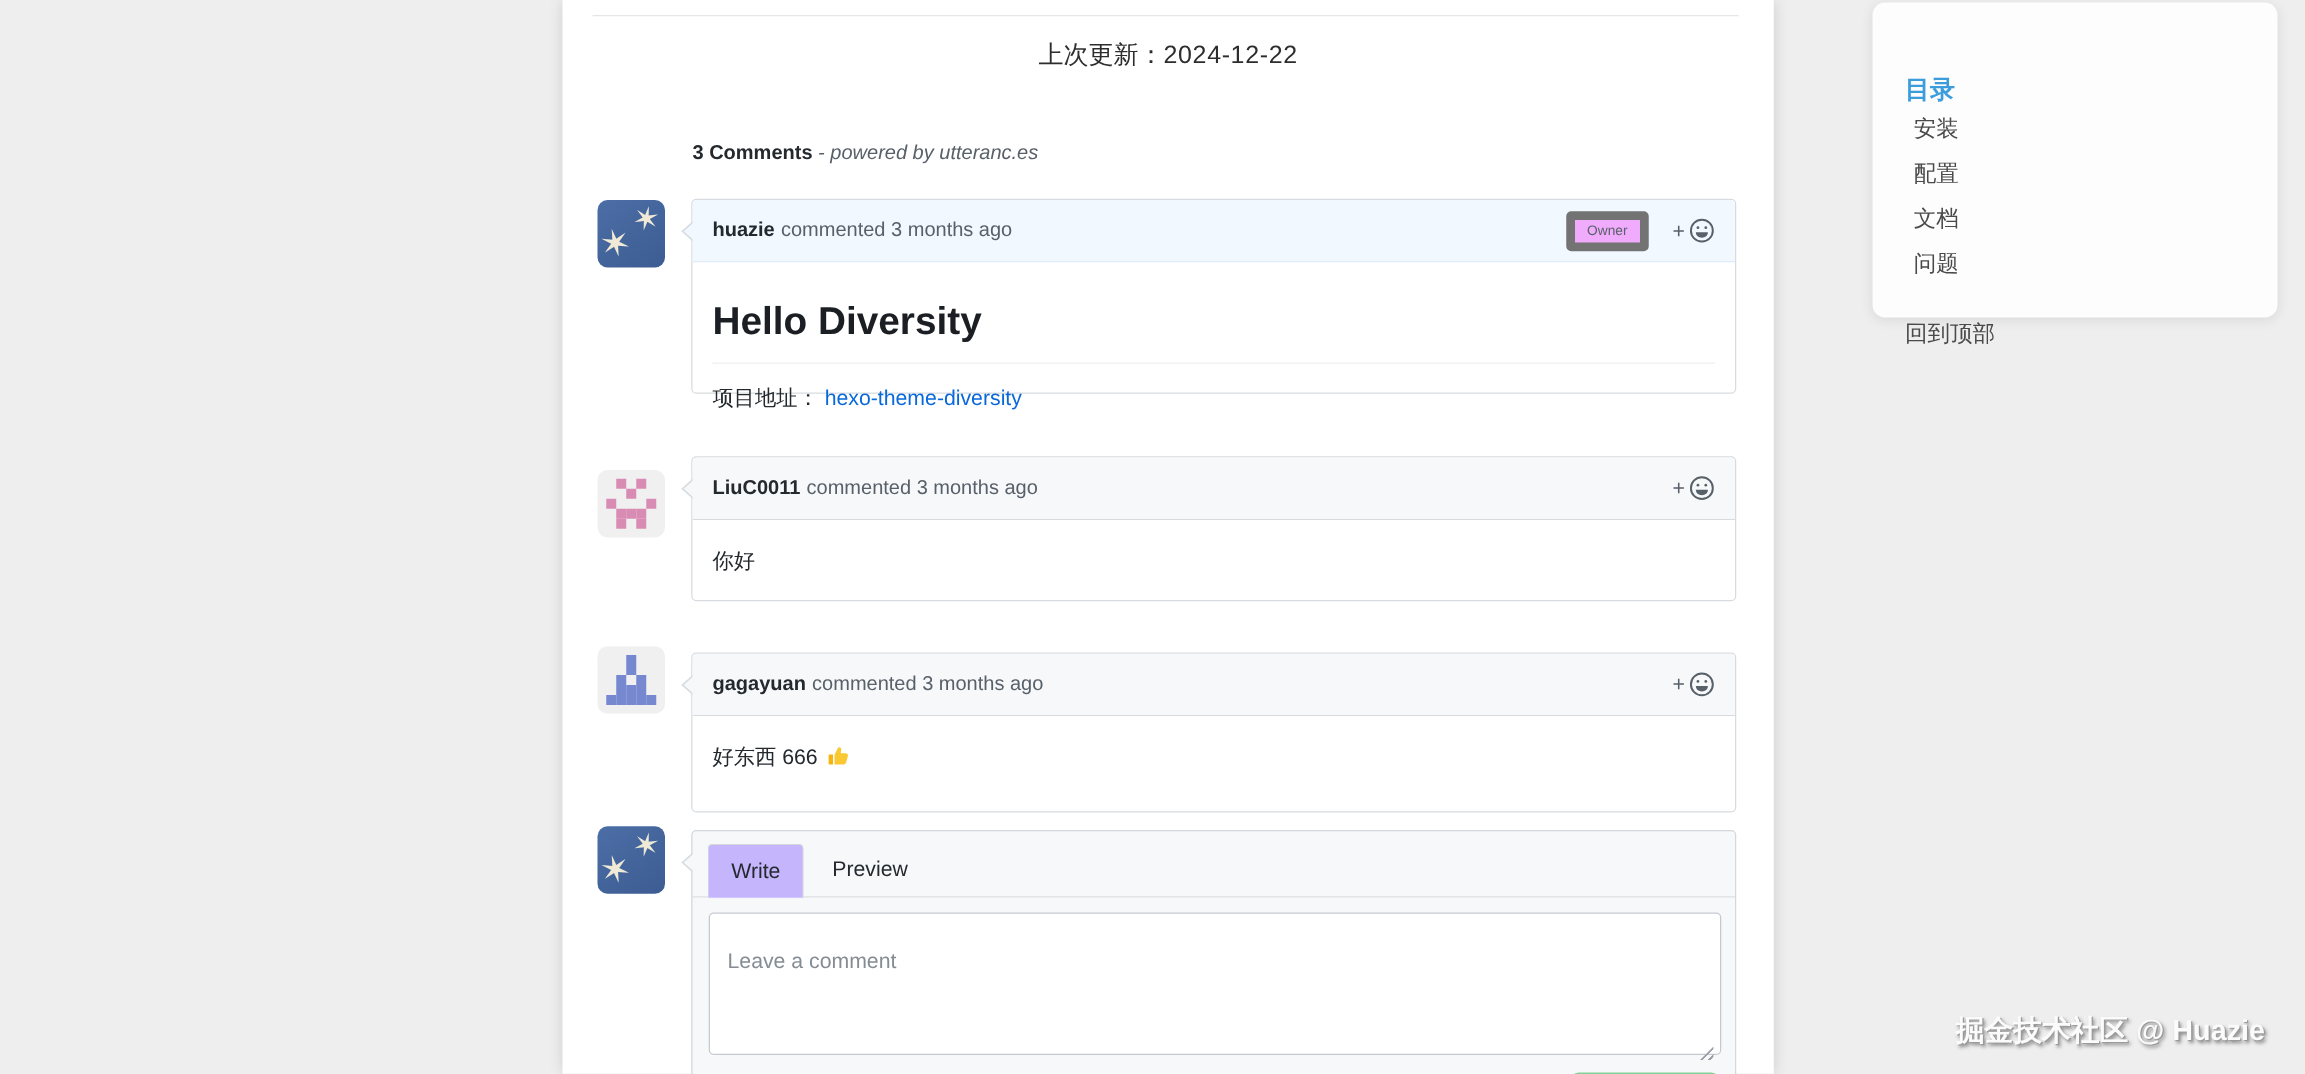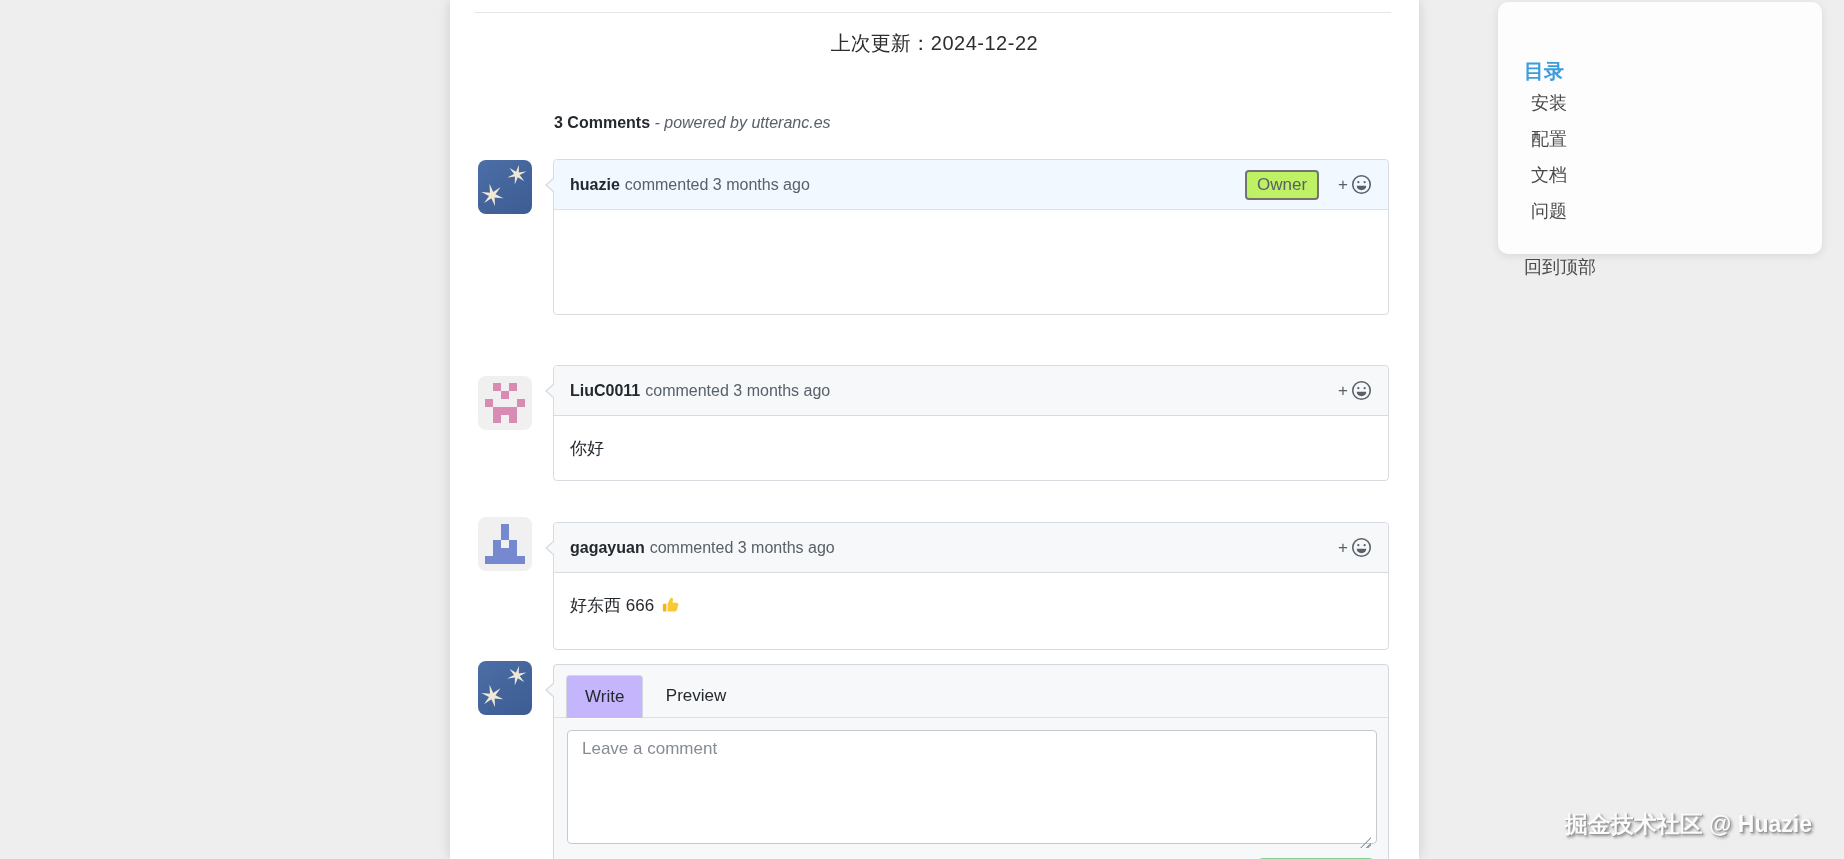--- a/index.html
+++ b/index.html
@@ -38,42 +38,42 @@
     font-size:16px; color:#586069; }
   .comment.owner .comment-header { background:#f1f8ff; border-bottom-color:#d5e3f4; }
   .comment-header .author { font-weight:bold; color:#24292e; }
   .caret::before, .caret::after { content:""; position:absolute; top:17px; width:0; height:0;
     border:8px solid transparent; border-left:none; }
   .caret::before { left:-9px; border-right:9px solid #d8dce0; }
   .caret::after  { left:-7.5px; border-right:9px solid #f6f8fa; }
   .comment.owner .caret::after { border-right-color:#f1f8ff; }
 
   .spacer { flex:1; }
-  .owner-badge { font-size:17px; color:#586069; background:#bef264; border:2px solid #737373;
+  .owner-badge { font-size:11px; color:#586069; background:#f0abfc; border:7px solid #737373;
     border-radius:4px; padding:3px 10px; margin-right:14px; }
   .reaction { display:flex; align-items:center; gap:3px; color:#586069; font-size:17px; cursor:pointer; }
   .smiley { width:21px; height:21px; }
 
   .comment-body1 { padding:16px 16px 18px; }
   .comment-title { font-size:31px; line-height:1.25; font-weight:bold; color:#1b1f23;
     margin-top:12px; padding-bottom:13px; border-bottom:1px solid #edeff1; }
   .comment-para { margin-top:16px; font-size:17px; color:#24292e; }
   .comment-para a { color:#0969da; text-decoration:none; }
   .comment-body2 { padding:21px 16px; font-size:17px; color:#24292e; }
   .thumb-icon { width:18px; height:18px; vertical-align:-3px; margin-left:3px; }
 
   
   .new-comment { position:absolute; left:103px; top:664px; width:836px; height:260px;
     background:#f6f8fa; border:1px solid #d4d8dc; border-radius:4px; }
   .tabbar { position:relative; padding:9px 0 0 12px; height:53px; border-bottom:1px solid #dcdfe3; }
   .tab { display:inline-block; padding:11px 18px; font-size:17px; color:#24292e; cursor:pointer; }
   .tab.active { background:#c4b5fd; border:1px solid #d4d8dc; border-bottom-color:#fff;
     border-radius:4px 4px 0 0; position:relative; top:1px; }
   .comment-textarea { display:block; margin:12px 13px 10px; width:810px; height:114px;
-    border:1px solid #c6cacf; border-radius:4px; background:#fff; padding:8px 14px;
+    border:1px solid #c6cacf; border-radius:4px; background:#fff; padding:28px 14px;
     font-size:17px; color:#24292e; resize:none; outline:none;
     font-family:"Liberation Sans","DejaVu Sans",sans-serif; }
   .comment-textarea::placeholder { color:#858c93; }
   .resize-grip { position:absolute; right:17px; top:172px; width:11px; height:11px;
     background:repeating-linear-gradient(135deg, transparent 0 3px, #9aa0a6 3px 4.5px);
     clip-path:polygon(100% 0, 100% 100%, 0 100%); pointer-events:none; }
   .form-footer { display:flex; justify-content:flex-end; padding:4px 12px 0; }
   .submit-btn { width:120px; height:40px; background:#85d194; border:none; border-radius:7px; cursor:pointer; }
 
   
@@ -177,20 +177,27 @@
       <span class="reaction">
         <span>+</span>
         <svg class="smiley" viewBox="0 0 24 24" fill="none" stroke="#586069" stroke-width="1.8">
           <circle cx="12" cy="12" r="10"></circle>
           <circle cx="8.4" cy="9.3" r="1.25" fill="#586069" stroke="none"></circle>
           <circle cx="15.6" cy="9.3" r="1.25" fill="#586069" stroke="none"></circle>
           <path d="M6.5 13.5c0 3 2.4 5 5.5 5s5.5-2 5.5-5z" fill="#586069" stroke="none"></path>
         </svg>
       </span>
     </div>
+    <div class="comment-body1">
+      <div class="comment-title">Hello Diversity</div>
+      <div class="comment-para">
+        <span>项目地址：</span>
+        <a href="#">hexo-theme-diversity</a>
+      </div>
+    </div>
   </div>
 
   <div class="comment" style="top:365px;height:116px">
     <div class="comment-header caret">
       <span class="author">LiuC0011</span>
       <span class="meta">commented 3 months ago</span>
       <span class="spacer"></span>
       <span class="reaction">
         <span>+</span>
         <svg class="smiley" viewBox="0 0 24 24" fill="none" stroke="#586069" stroke-width="1.8">

